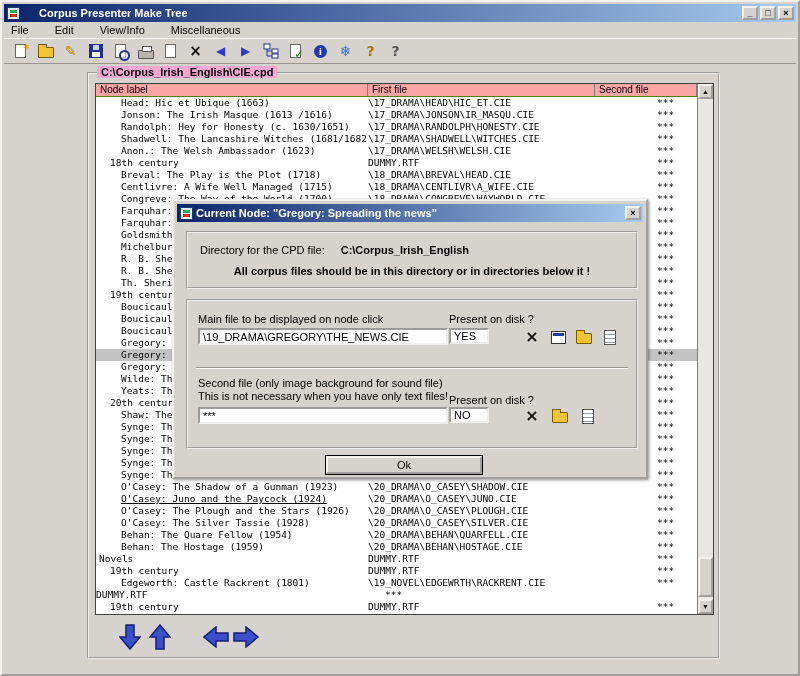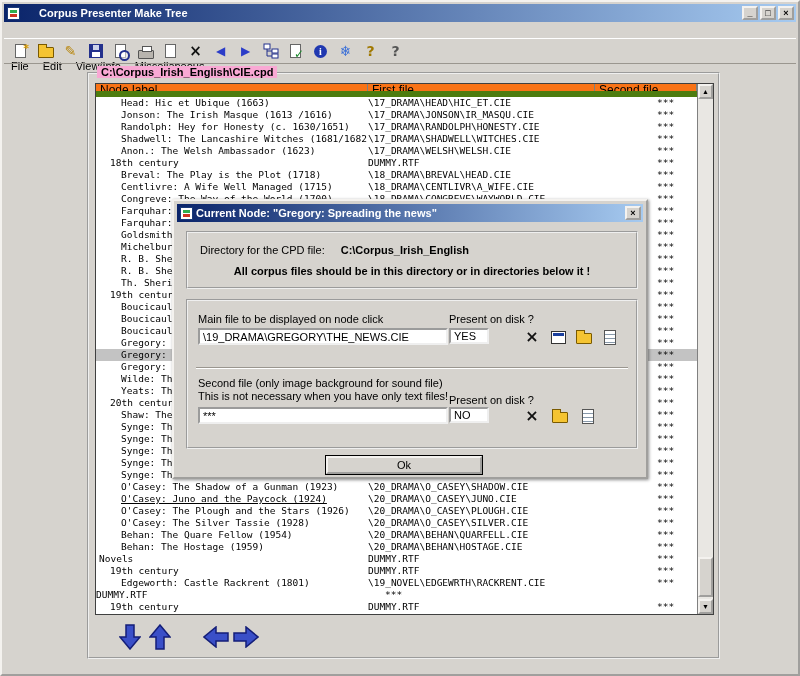--- a/index.html
+++ b/index.html
@@ -20,21 +20,21 @@
   .title-text { color:#fff; font-size:11px; font-weight:bold; flex:1 1 auto;
                 white-space:nowrap; overflow:hidden; }
   .win-btns { display:flex; gap:2px; }
   .wbtn { width:16px; height:14px; background:#d6d3ce; border:2px outset #f4f2ef;
           font-size:9px; line-height:9px; font-weight:bold; color:#000;
           display:flex; align-items:center; justify-content:center; padding:0; cursor:default;
           font-family:"Liberation Sans",sans-serif; }
 
   
   .menubar { position:absolute; top:20px; left:2px; right:2px; height:16px;
-             display:flex; align-items:center; gap:0; font-size:11px;margin-top:36px; }
+             display:flex; align-items:center; gap:12px; font-size:11px; }
   .menu-item { padding:1px 7px; color:#000; }
   .toolbar { position:absolute; top:36px; left:2px; right:2px; height:26px;
              border-top:1px solid #fff; border-bottom:1px solid #9a968f;
              display:flex; align-items:center; padding-left:5px; gap:2px; }
   .tbtn { width:23px; height:22px; background:transparent; border:1px solid transparent;
           display:flex; align-items:center; justify-content:center; padding:0; cursor:default;
           position:relative; }
 
   
   .ti-page { display:inline-block; width:11px; height:14px; background:#fff; border:1px solid #666; position:relative; }
@@ -67,21 +67,21 @@
   
   .groupbox { position:absolute; border:2px groove #efefef; }
   .main-group { left:85px; top:70px; width:633px; height:587px; }
   .group-label { position:absolute; top:-8px; left:8px; background:#f9a8d4; padding:0 4px;
                  font-size:11px; font-weight:bold; color:#000; white-space:nowrap; }
 
   
   .table { position:absolute; left:6px; top:9px; width:619px; height:532px;
            background:#fff; border:1px solid #404040; }
   .thead { position:absolute; left:0; top:0; right:16px; height:13px; display:flex;
-           background:#f97316; border-bottom:6px solid #4d7c0f; font-size:12px; }
+           background:#fca5a5; border-bottom:1px solid #4d7c0f; font-size:10px; }
   .th { padding:0 0 0 4px; border-right:1px solid #808080; white-space:nowrap; overflow:hidden; line-height:12px; }
   .c-label  { width:272px; flex:0 0 auto; }
   .c-first  { width:227px; flex:0 0 auto; }
   .c-second { flex:1 1 auto; }
   .tbody { position:absolute; left:0; top:13px; right:16px; bottom:0; overflow:hidden;
            font-family:"DejaVu Sans Mono","Liberation Mono",monospace; font-size:9.5px; }
   .trow { display:flex; height:12px; line-height:12px; white-space:pre; }
   .trow span { overflow:hidden; white-space:pre; }
   .trow .c-second { padding-left:62px; }
   .trow.selected { background:#c3c3c3; }

